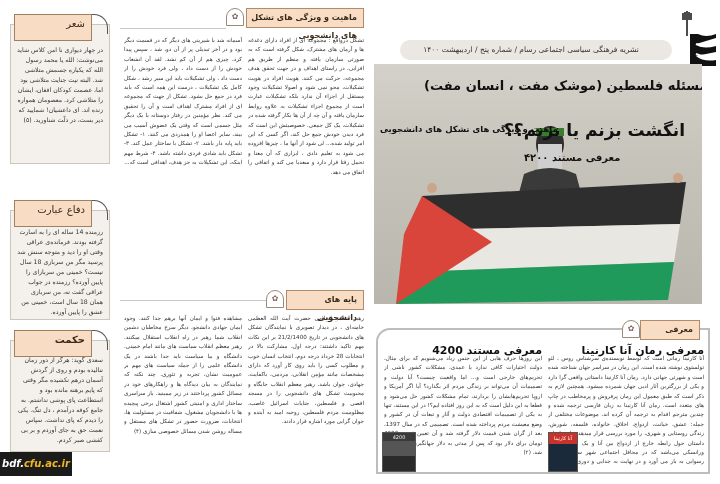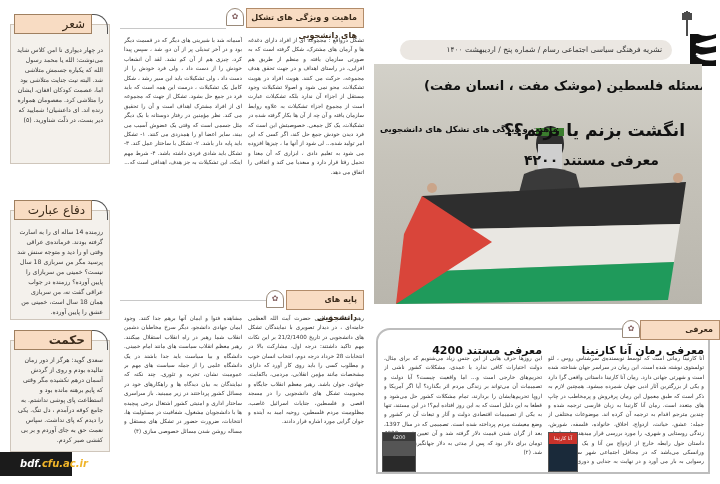--- a/index.html
+++ b/index.html
@@ -6,36 +6,36 @@
   html, body { width: 720px; height: 484px; overflow: hidden; background: #ffffff; }
   body { position: relative; font-family: "DejaVu Sans", sans-serif; color: #222; direction: rtl; }
 
   .abs { position: absolute; }
 
   
   .logo { left: 676px; top: 8px; width: 40px; height: 58px; }
   .issue-bar {
     left: 400px; top: 40px; width: 272px; height: 20px;
     background: #ebe7e2; border-radius: 10px;
-    font-size: 7.5px; line-height: 20px; text-align: right; padding-right: 10px;
+    font-size: 7.5px; line-height: 20px; text-align: center; padding-right: 10px;
     color: #333;
   }
 
   
   .cover {
     left: 374px; top: 64px; width: 328px; height: 240px;
     overflow: hidden;
     background: linear-gradient(180deg, #d3d1c9 0%, #c6c3ba 40%, #b9b6ad 100%);
   }
   .cover svg { position: absolute; left: 0; top: 0; }
   .cover-text { font-family: "DejaVu Sans", sans-serif; font-weight: bold; color: #111; white-space: nowrap; }
   .ct-1 { left: 50px; top: 14px; font-size: 13px; }
   .ct-2 { left: 130px; top: 56px; font-size: 17px; }
   .ct-3 { left: 6px; top: 60px; font-size: 8.5px; }
-  .ct-4 { left: 150px; top: 88px; font-size: 14px; }
+  .ct-4 { left: 150px; top: 88px; font-size: 10px; }
 
   
   .sec-head {
     height: 20px; background: #f8dcc3; border: 1px solid #b28c6a;
     font-size: 8px; line-height: 18px; text-align: right; padding-right: 6px; font-weight: bold; color: #3a2a1a;
   }
   .sec-tab {
     width: 18px; height: 18px; border-radius: 50% 50% 0 0;
     border: 1px solid #9a8a7a; background: #fff;
     font-size: 8px; line-height: 16px; text-align: center; color: #866;
@@ -44,43 +44,43 @@
   
   .col {
     font-size: 5.6px; line-height: 9.4px; text-align: justify; color: #333; overflow: hidden;
   }
 
   
   .side-box {
     left: 10px; width: 100px; background: #f4f1ec; border: 1px solid #cfc6bb;
   }
   .side-head {
-    position: absolute; left: 14px; width: 78px; height: 20px;
+    position: absolute; left: 14px; width: 78px; height: 27px;
     background: #f8dcc3; border: 1px solid #a08060;
-    font-size: 12px; line-height: 18px; text-align: right; padding-right: 6px; color: #3a2a1a;
+    font-size: 10px; line-height: 18px; text-align: right; padding-right: 6px; color: #3a2a1a;
   }
   .side-curve {
     position: absolute; width: 16px; height: 20px;
     border-top: 1px solid #555; border-right: 1px solid #555; border-radius: 0 14px 0 0; background: transparent;
   }
   .side-text { font-size: 6.2px; line-height: 10px; color: #333; padding: 4px 6px; text-align: right; }
 
   
   .intro-frame {
     left: 376px; top: 328px; width: 334px; height: 146px;
     border: 2px solid #bdbdbd; border-radius: 14px 0 0 0; background: #fff;
   }
   .intro-title { font-size: 11px; font-weight: bold; color: #111; }
   .book {
     width: 30px; height: 40px; border: 1px solid #555;
   }
 
   .watermark {
     left: 0; top: 452px; width: 72px; height: 24px; background: #1b1b1b;
-    color: #fff; font-weight: bold; font-style: italic; font-size: 10px; line-height: 24px; text-align: left; direction: ltr; padding-left: 20px;
+    color: #fff; font-weight: bold; font-style: italic; font-size: 10px; line-height: 24px; text-align: center; direction: ltr;
   }
   .watermark span { color: #f0b429; }
 
   .divider { background: #c8c8c8; }
 </style>
 </head>
 <body>
 
 <div class="abs logo">
   <svg width="40" height="58" viewBox="0 0 40 58">
@@ -141,21 +141,21 @@
 <div class="side-curve" style="left:92px; top:200px;"></div>
 
 <div class="abs side-box" style="top:340px; height:112px;">
   <div class="side-text" style="margin-top:10px;">سعدی گوید: هرگز از دور زمان ننالیده بودم و روی از گردش آسمان درهم نکشیده مگر وقتی که پایم برهنه مانده بود و استطاعت پای پوشی نداشتم. به جامع کوفه درآمدم ، دل تنگ. یکی را دیدم که پای نداشت. سپاس نعمت حق به جای آوردم و بر بی کفشی صبر کردم.</div>
 </div>
 <div class="side-head" style="top:330px;font-weight:bold;">حکمت</div>
 <div class="side-curve" style="left:92px; top:330px;"></div>
 
 <div class="abs intro-frame"></div>
 <div class="abs sec-tab" style="left:622px; top:320px;">✿</div>
-<div class="abs sec-head" style="left:640px; top:320px; width:80px;">معرفی</div>
+<div class="abs sec-head" style="left:640px; top:320px; width:60px;">معرفی</div>
 
 <div class="abs intro-title" style="left:560px; top:344px; width:144px; text-align:right;">معرفی رمان آنا کارنینا</div>
 <div class="abs col" style="left:548px; top:354px; width:156px; height:114px;">آنا کارنینا رمانی است که توسط نویسنده‌ی سرشناس روس ، لئو تولستوی نوشته شده است. این رمان در سراسر جهان شناخته شده است و شهرتی جهانی دارد. رمان آنا کارنینا داستانی واقعی گرا دارد و یکی از بزرگترین آثار ادبی جهان شمرده میشود. همچنین لازم به ذکر است که طبق معمول این رمان پرفروش و پرمخاطب در چاپ های متعدد است. رمان آنا کارنینا به زبان فارسی ترجمه شده و چندین مترجم اقدام به ترجمه آن کرده اند. موضوعات مختلفی از جمله: عشق، خیانت، ازدواج، اخلاق، خانواده، فلسفه، شورش، زندگی روستایی و شهری، را مورد بررسی قرار میدهد. طرح اصلی داستان حول رابطه خارج از ازدواج بین آنا و یک افسر به نام ورانسکی می‌باشد که در محافل اجتماعی شهر سن پترزبورگ رسوایی به بار می آورد و در نهایت به جدایی و دوری از همسر و فرزندش منتهی شود. (۱)</div>
 <div class="abs book" style="left:548px; top:432px; background: linear-gradient(180deg,#c8322a 0 28%, #1a2a3a 28% 100%);">
   <div style="font-size:5px; color:#fff; text-align:center; line-height:10px;">آنا کارنینا</div>
 </div>
 
 <div class="abs intro-title" style="left:384px; top:344px; width:158px; text-align:right;">معرفی مستند 4200</div>
 <div class="abs col" style="left:384px; top:354px; width:158px; height:114px;">این روزها حرف هایی از این جنس زیاد می‌شنویم که برای مثال، دولت اختیارات کافی ندارد یا عمدی، مشکلات کشور ناشی از تحریم‌های خارجی است و... اما واقعیت چیست؟ آیا دولت و تصمیمات آن می‌تواند بر زندگی مردم اثر بگذارد؟ آیا اگر آمریکا و اروپا تحریم‌هایشان را بردارند، تمام مشکلات کشور حل می‌شود و قطعا به این دلیل است که به این روز افتاده ایم؟! در این مستند، تنها به یکی از تصمیمات اقتصادی دولت و آثار و تبعات آن در کشور و وضع معیشت مردم پرداخته شده است. تصمیمی که در سال 1397، بعد از گران شدن قیمت دلار گرفته شد و آن تعیین قیمت 4200 تومان برای دلار بود که پس از مدتی به دلار جهانگیری نیز معروف شد. (۲)</div>
 <div class="abs book" style="left:382px; top:432px; width:34px; height:40px; background: linear-gradient(180deg,#3a3a3a 0 20%, #555 20% 60%, #2a2a2a 60% 100%);">

